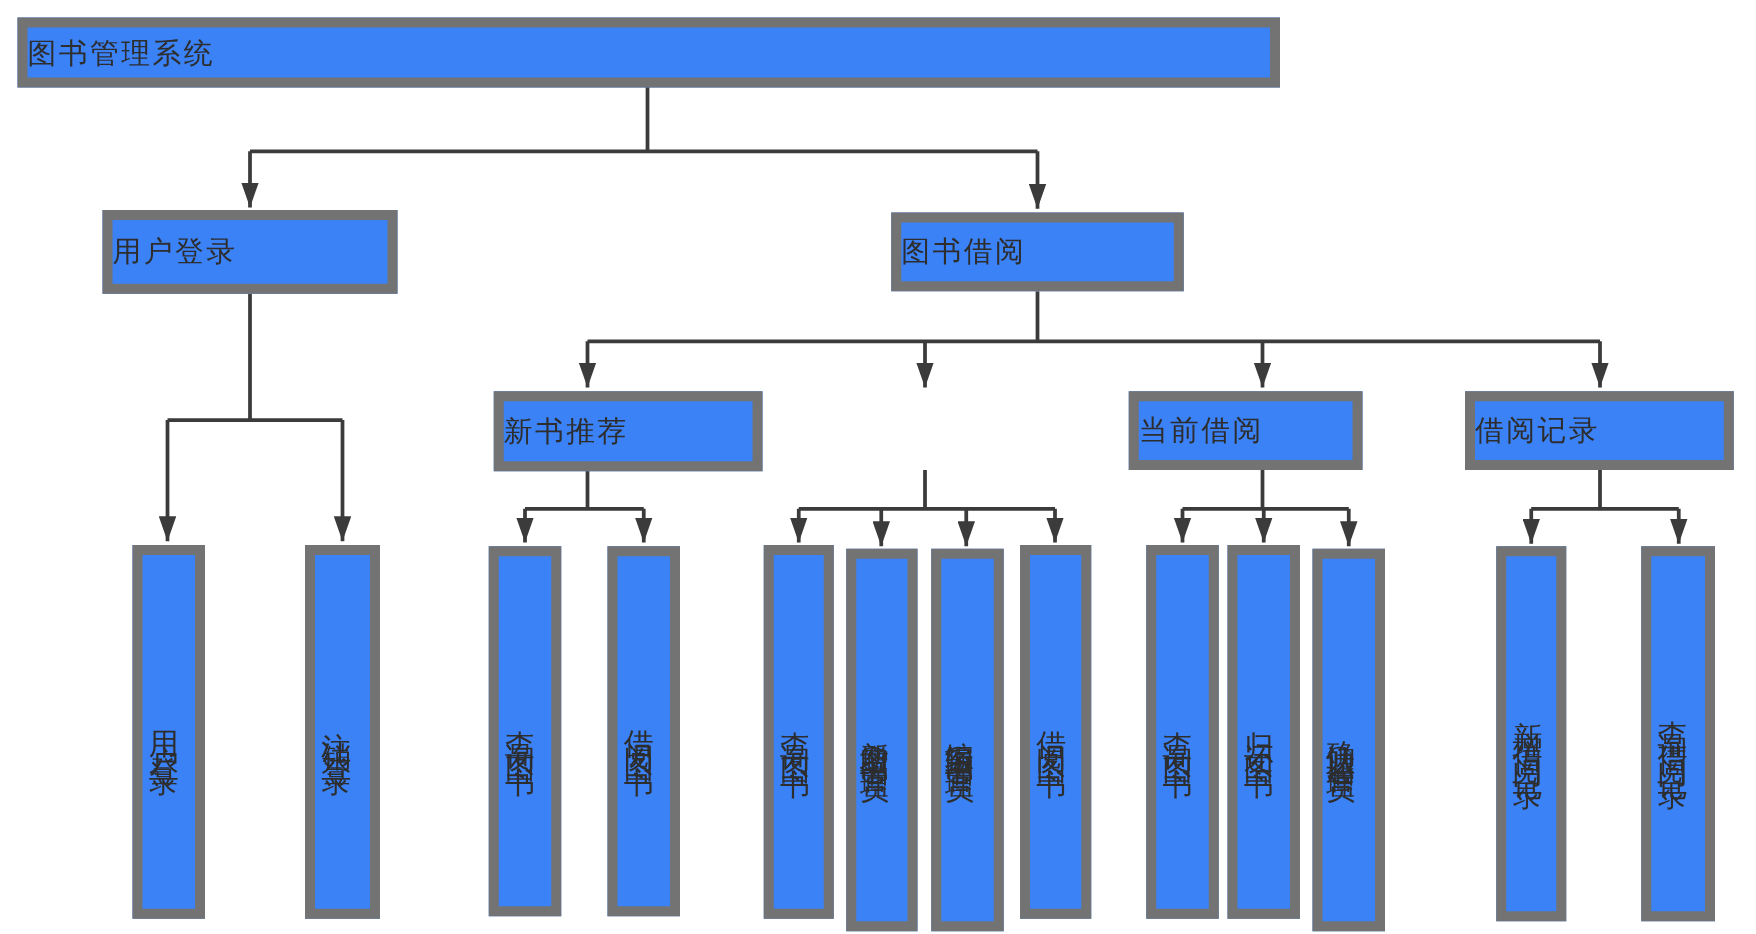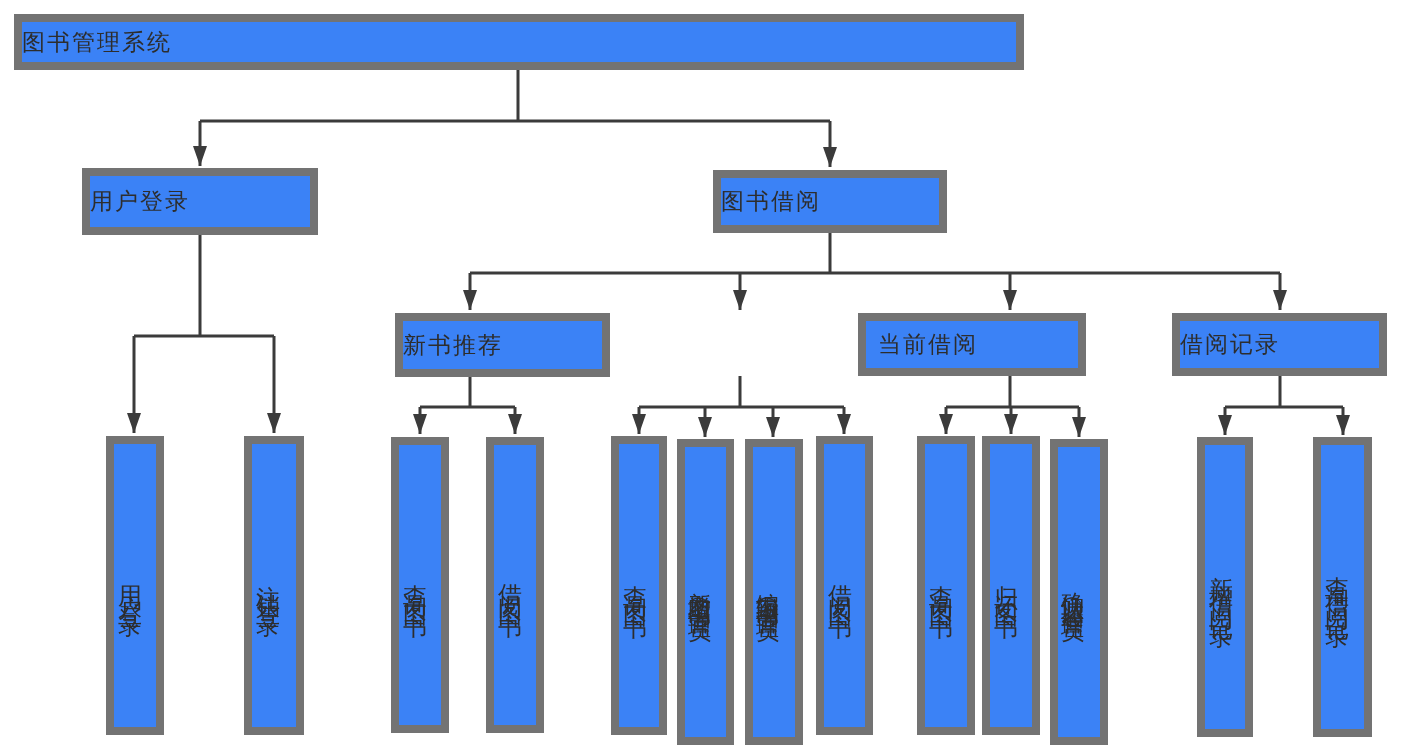--- a/index.html
+++ b/index.html
@@ -116,21 +116,21 @@
   <div class="box" style="left:82px; top:168px; width:236px; height:67px;">
     <span class="hlabel">用户登录</span>
   </div>
   <div class="box" style="left:713px; top:170px; width:234px; height:63px;">
     <span class="hlabel">图书借阅</span>
   </div>
 
   <div class="box" style="left:363px; top:313px; width:215px; height:64px;margin-left:32px;">
     <span class="hlabel">新书推荐</span>
   </div>
-  <div class="box" style="left:858px; top:313px; width:228px; height:63px;padding-left:12px;">
+  <div class="box" style="left:903px; top:313px; width:187px; height:63px;">
     <span class="hlabel">当前借阅</span>
   </div>
   <div class="box" style="left:1172px; top:313px; width:215px; height:63px;">
     <span class="hlabel">借阅记录</span>
   </div>
 
   <div class="box" style="left:106px; top:436px; width:58px; height:299px;">
     <span class="vlabel">用户登录</span>
   </div>
   <div class="box" style="left:244px; top:436px; width:60px; height:299px;">

